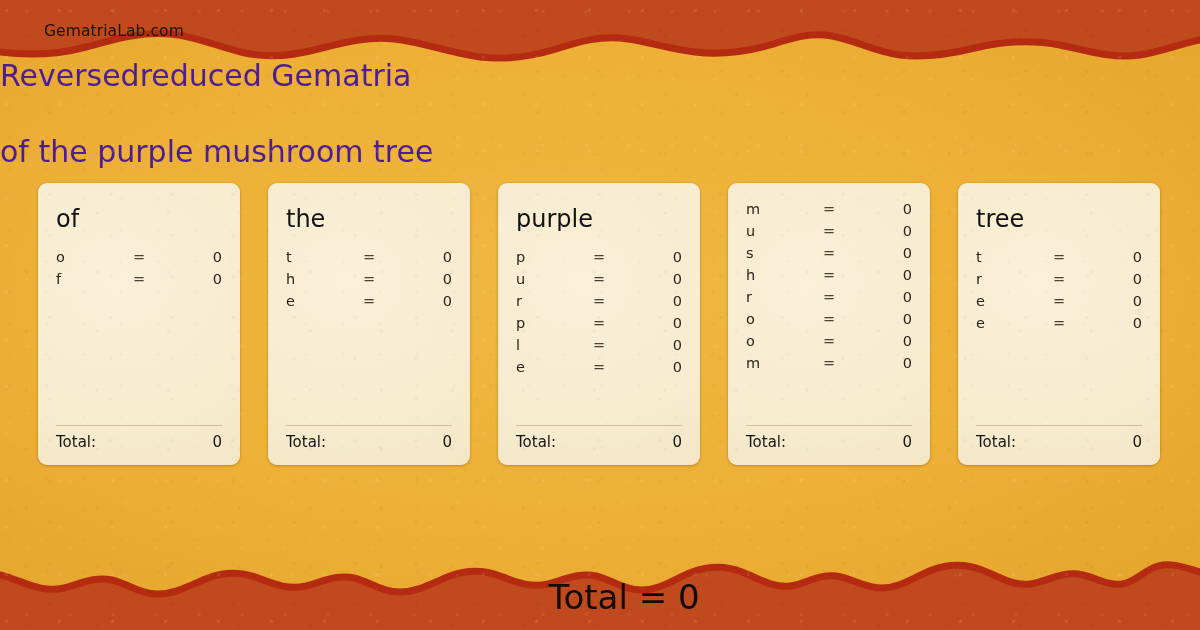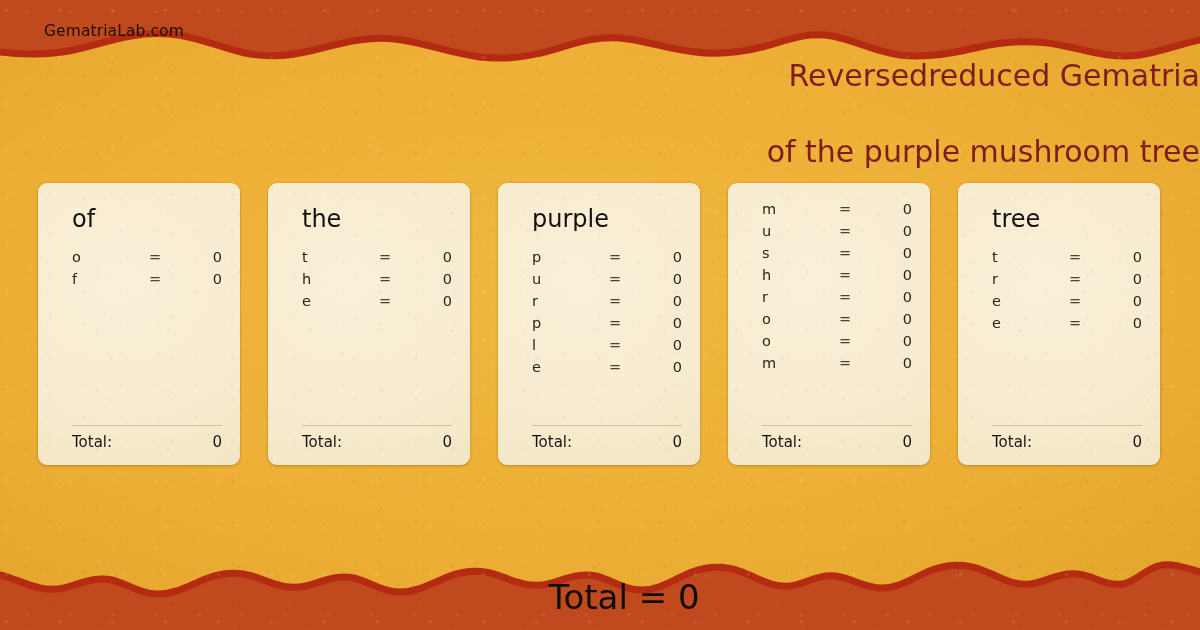--- a/index.html
+++ b/index.html
@@ -41,40 +41,40 @@
 
   
   .site-credit{
     position:absolute;left:44px;top:22px;z-index:5;
     font-size:15.5px;color:#1a1208;letter-spacing:.1px;
     white-space:nowrap;
   }
 
   
   .heading{
-    position:absolute;left:0;width:1200px;text-align:right;z-index:5;
-    color:#7f1d1d;white-space:nowrap;
+    position:absolute;left:0;width:1200px;text-align:left;z-index:5;
+    color:#4c1d95;white-space:nowrap;
   }
   .heading-1{top:58px;font-size:30px;}
   .heading-2{top:134px;font-size:30px;}
 
   
   .cards{
     position:absolute;left:38px;top:183px;z-index:5;
     display:flex;gap:28px;align-items:flex-start;
   }
   .card{
     width:202px;
     min-height:282px;
     box-sizing:border-box;
     background:
       radial-gradient(ellipse 240px 220px at 40% 35%, #faf0d8 0%, #f7ecd0 60%, #f3e6c5 100%);
     border-radius:9px;
     box-shadow:0 1px 3px rgba(90,55,10,.30), 0 0 0 .5px rgba(160,115,40,.18);
-    padding:18px 18px 14px 34px;
+    padding:18px 18px 14px 18px;
     display:flex;flex-direction:column;
   }
   .card-title{
     font-size:24px;color:#121212;line-height:1;
     margin:6px 0 18px 0;
     white-space:nowrap;overflow:hidden;
   }
   .rows{flex:1 1 auto;}
   .row{
     display:flex;align-items:baseline;

